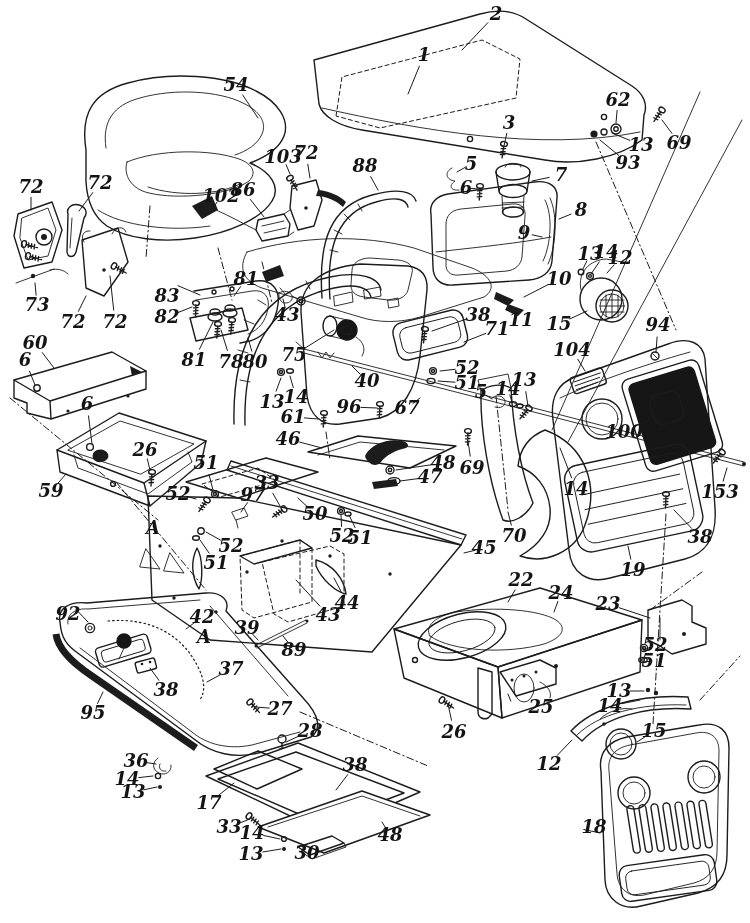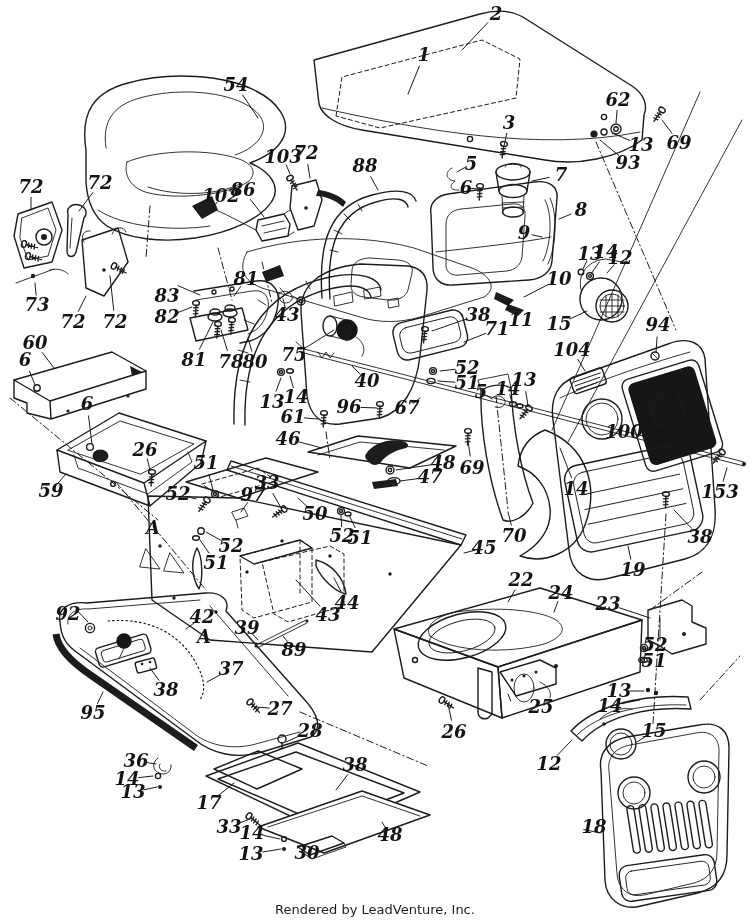--- a/index.html
+++ b/index.html
@@ -636,14 +636,13 @@
       <div class="lbl" style="left: 454px; top: 732px;">26</div>
       <div class="lbl" style="left: 525px; top: 707px; margin-left: 16px;">25</div>
       <div class="lbl" style="left: 619px; top: 691px;">13</div>
       <div class="lbl" style="left: 610px; top: 706px;">14</div>
       <div class="lbl" style="left: 654px; top: 731px;">15</div>
       <div class="lbl" style="left: 549px; top: 764px;">12</div>
       <div class="lbl" style="left: 587px; top: 827px; margin-left: 7px;">18</div>
       <div class="lbl" style="left: 328px; top: 615px;">43</div>
       <div class="lbl" style="left: 347px; top: 603px;">44</div>
     </div>
-  <div id="footer">Rendered by LeadVenture, Inc.</div>
 </div>
 
 </body></html>

